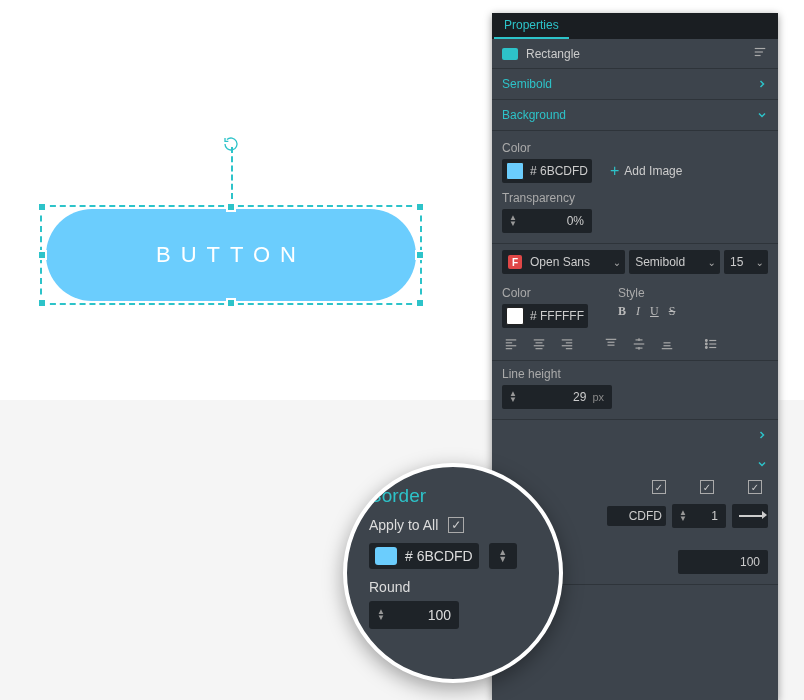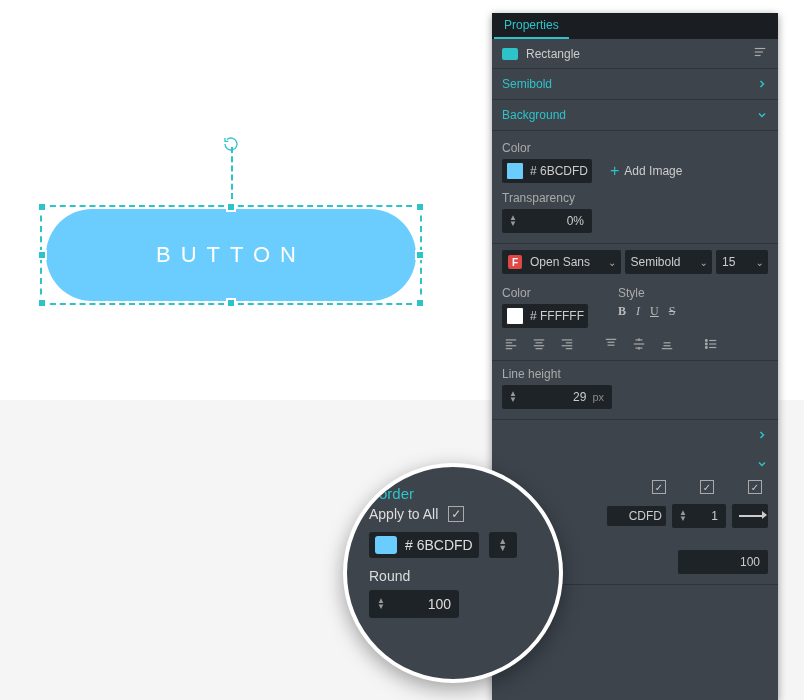--- a/index.html
+++ b/index.html
@@ -223,22 +223,22 @@
     overflow: hidden;
     color: #ddd;
   }
   .lens-inner {
     position: absolute;
     left: 22px; top: 18px; right: 14px;
     font-size: 14px;
   }
   .lens .ltitle {
     color: #2dc3c9;
-    font-size: 15px;
-    margin-bottom: 4px;
+    font-size: 19px;
+    margin-bottom: 10px;
   }
   .lens .lrow {
     display: flex; align-items: center; gap: 10px;
     margin-bottom: 10px;
   }
   .lens .lbtn {
     background: #1e2328;
     padding: 4px 6px;
     border-radius: 3px;
     display: flex; align-items: center; gap: 8px;
@@ -381,21 +381,21 @@
     <div class="row" style="gap:4px">
       <div class="dropdown" style="flex:1.4">
         <span class="font-icon">F</span>
         <span style="flex:1">Open Sans</span>
         <span class="chev">⌄</span>
       </div>
       <div class="dropdown" style="flex:1">
         <span style="flex:1">Semibold</span>
         <span class="chev">⌄</span>
       </div>
-      <div class="dropdown" style="width:52px">
+      <div class="dropdown" style="width:44px">
         <span style="flex:1">15</span>
         <span class="chev">⌄</span>
       </div>
     </div>
 
     <div class="row" style="margin-top:8px; gap:30px; align-items:flex-start">
       <div>
         <div class="label">Color</div>
         <div class="hex-box">
           <div class="swatch white"></div>

